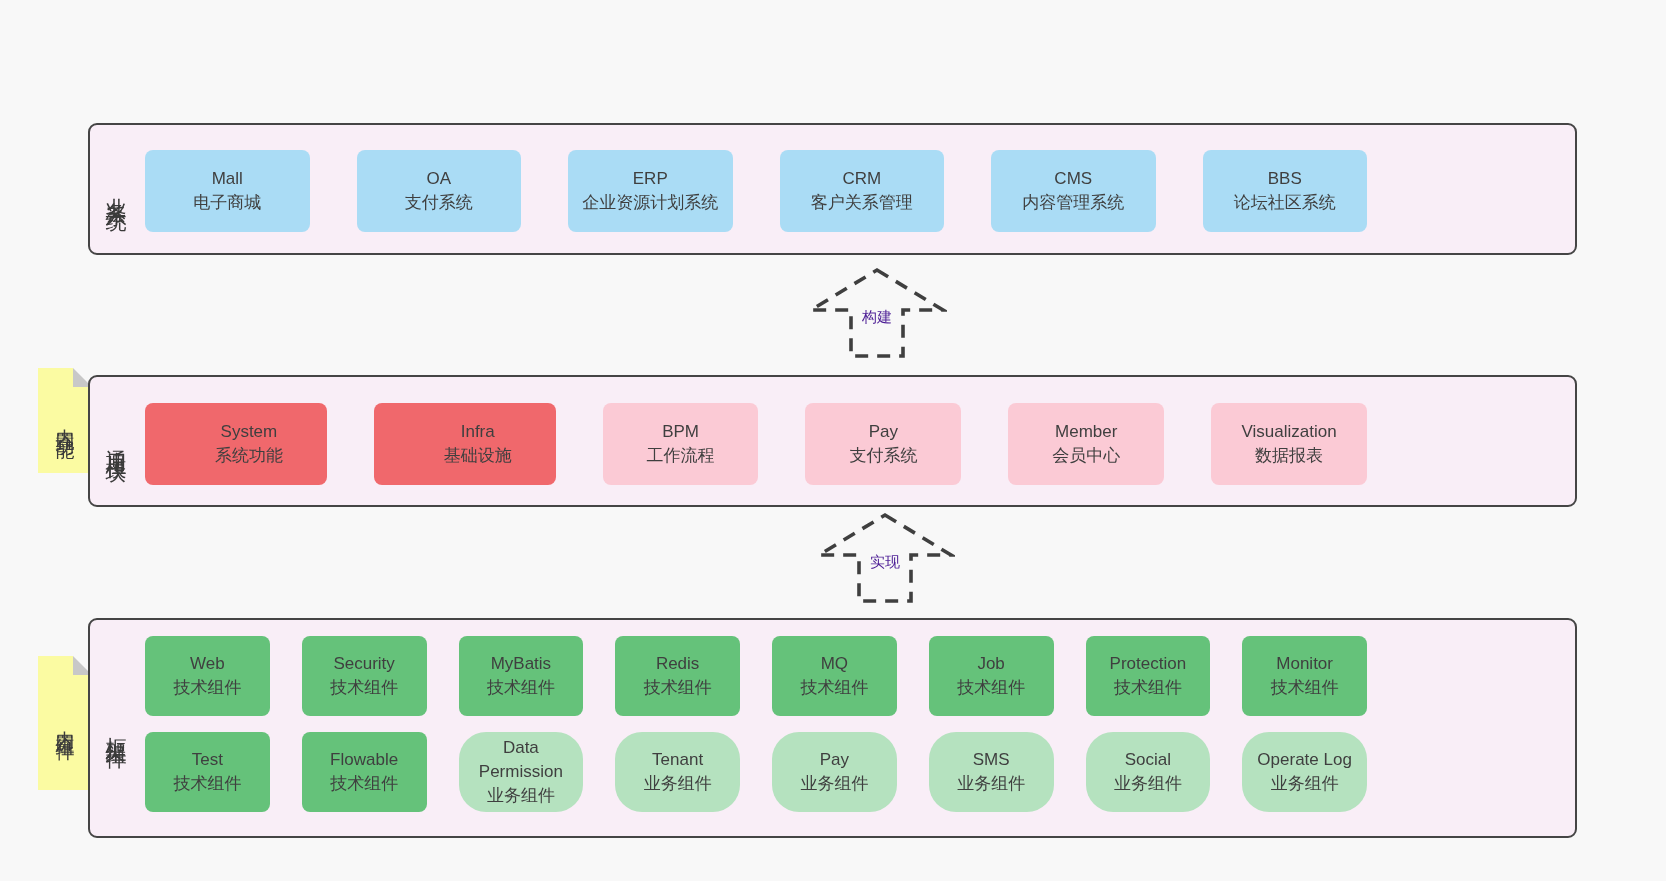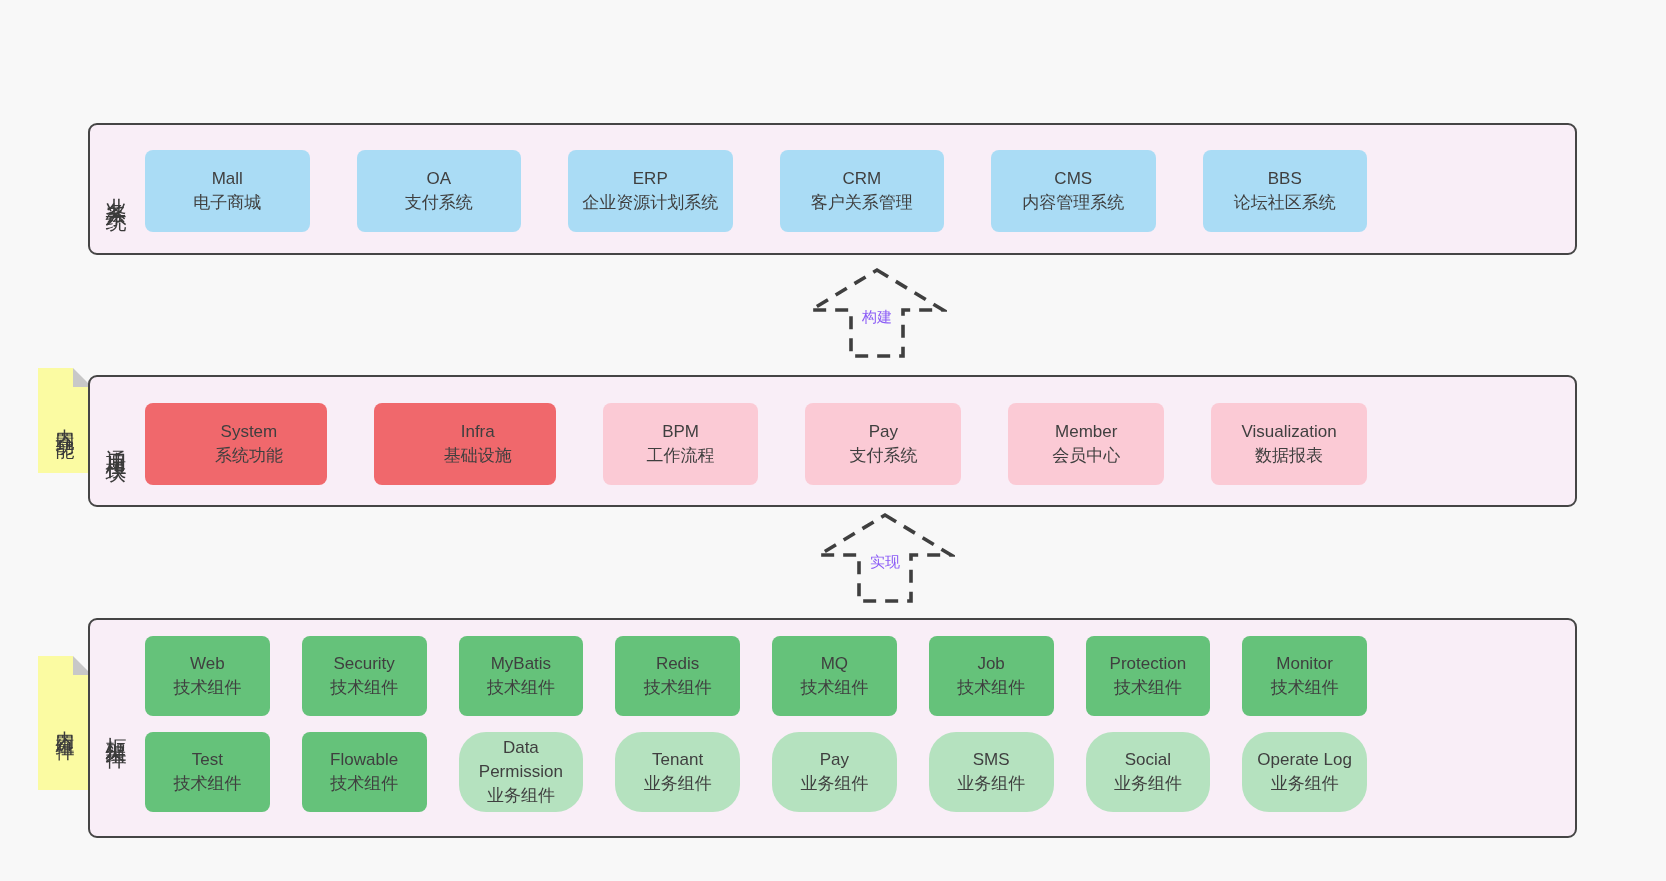--- a/index.html
+++ b/index.html
@@ -59,21 +59,21 @@
   .arrow{position:absolute;width:140px;height:94px;z-index:2;}
   .arrow-1{left:807px;top:266px;}
   .arrow-2{left:815px;top:511px;}
   .arrow svg{display:block;width:140px;height:94px;}
   .arrow polygon{
     fill:none;stroke:#3f3f3f;stroke-width:3.6;
     stroke-dasharray:13 9;stroke-linejoin:miter;
   }
   .arrow-label{
     position:absolute;top:41px;left:50%;transform:translateX(-50%);
-    background:#f8f8f8;padding:1px 3px;font-size:15px;color:#8b5cf6;white-space:nowrap;
+    background:#f8f8f8;padding:1px 3px;font-size:15px;color:#4c1d95;white-space:nowrap;
   }
 </style>
 </head>
 <body>
 
 <div class="canvas">
 
   <div class="note note-1">
     <span class="note-text">内置功能</span>
   </div>

